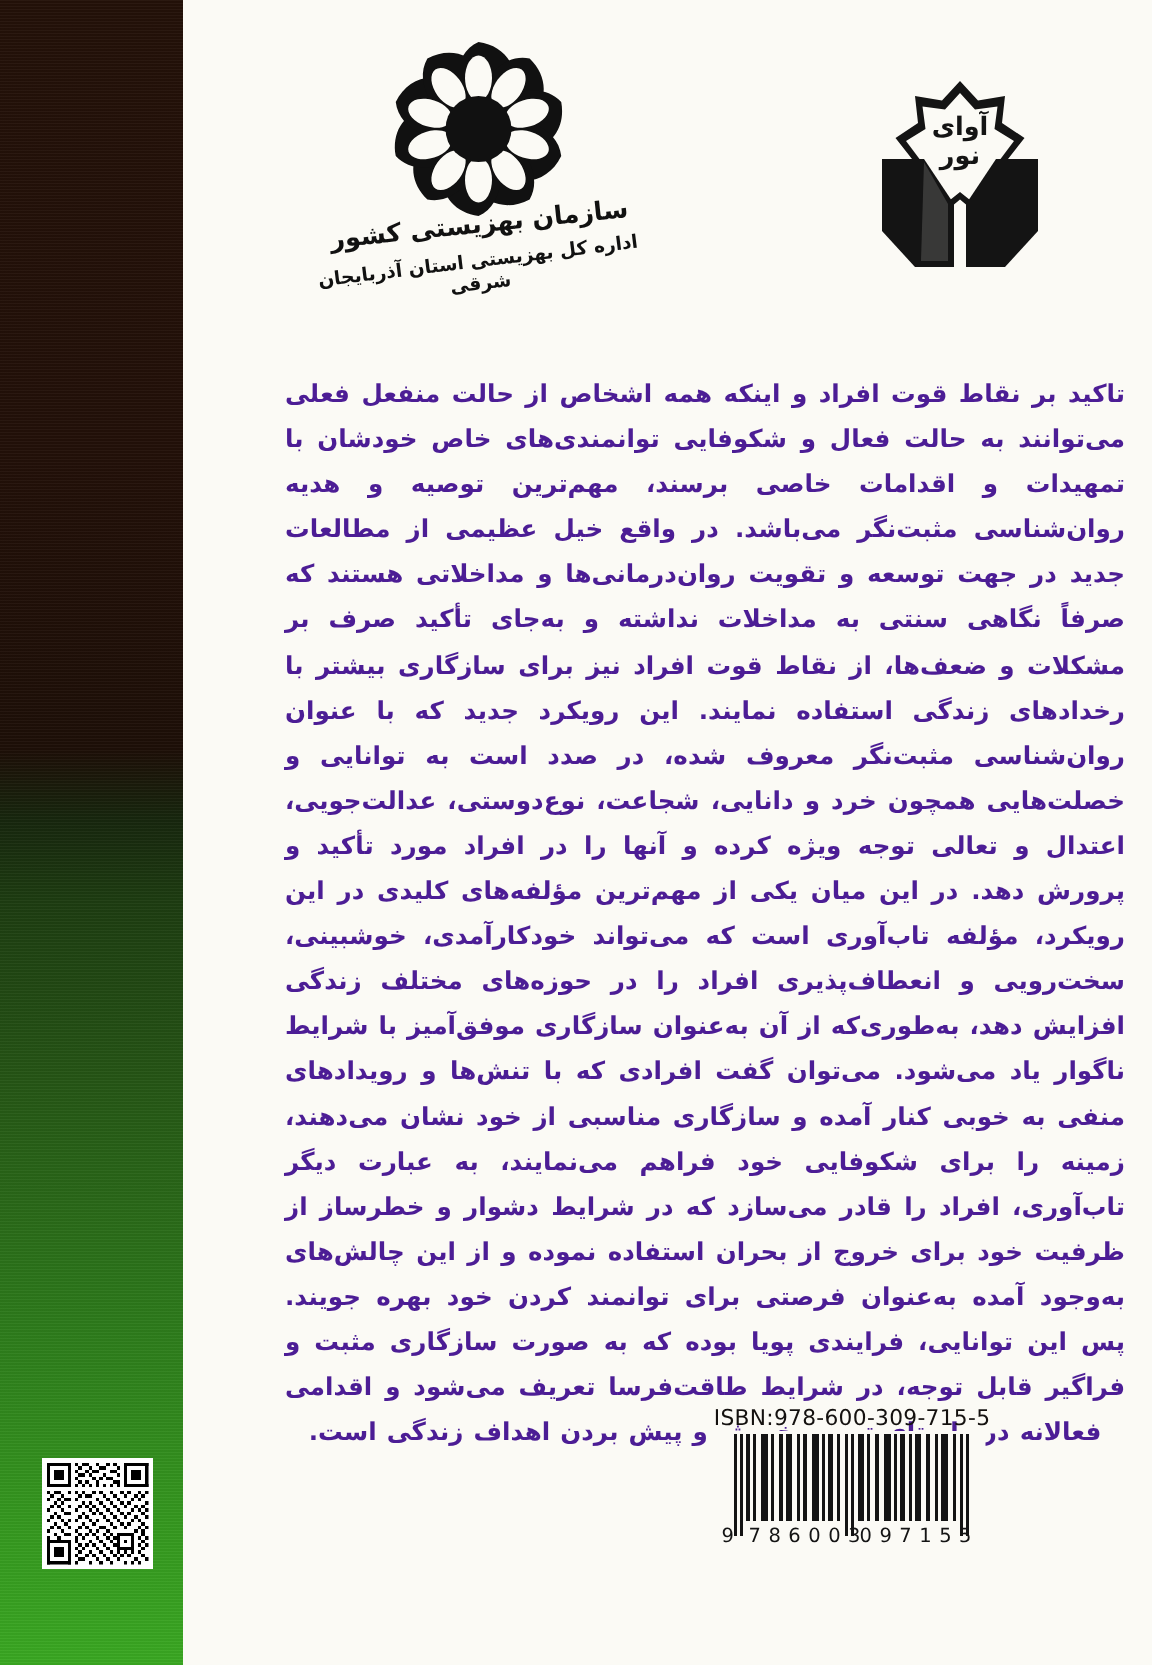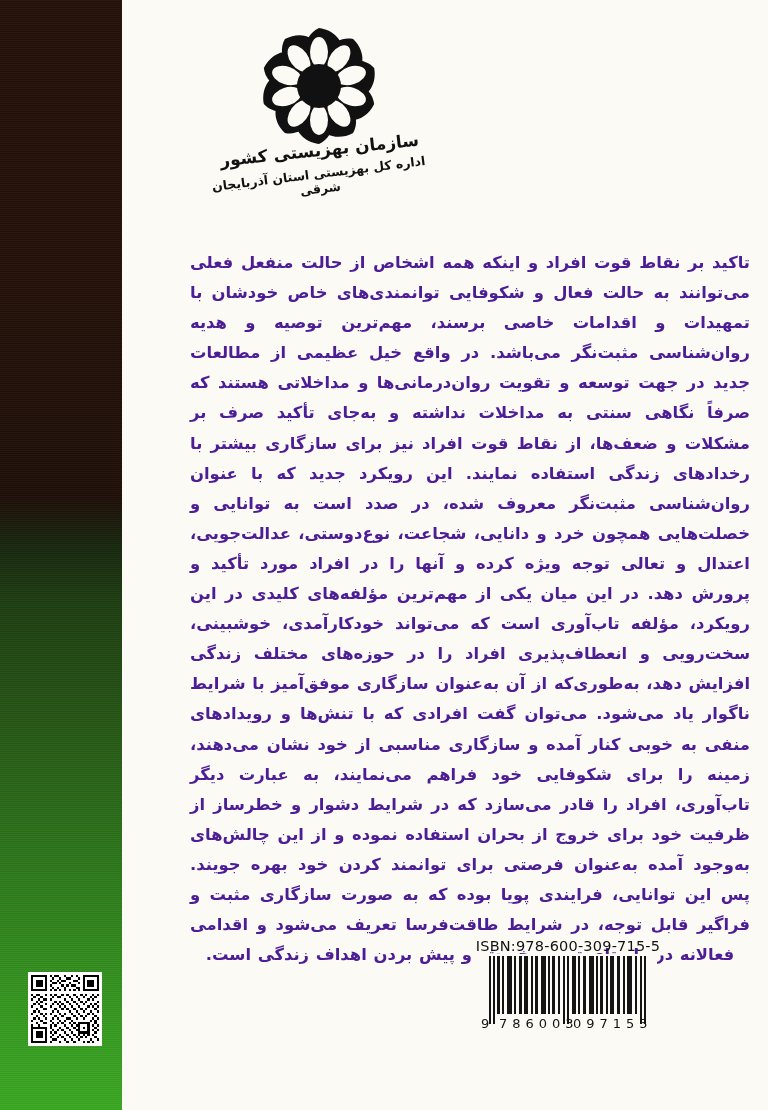--- a/index.html
+++ b/index.html
@@ -473,20 +473,39 @@
       <div style="position:absolute;left:0;top:118px;width:215px;text-align:center;">
         <div style="font-family:'DejaVu Sans','Liberation Sans',sans-serif;font-size:17px;
                     font-weight:bold;color:#111;direction:rtl;transform:rotate(-6deg);
                     letter-spacing:-0.5px;">سازمان بهزیستی کشور</div>
         <div style="font-family:'DejaVu Sans','Liberation Sans',sans-serif;font-size:12.5px;
                     font-weight:bold;color:#111;direction:rtl;transform:rotate(-7deg);
                     margin-top:6px;letter-spacing:-0.4px;">اداره کل بهزیستی استان آذربایجان شرقی</div>
       </div>
     </div>
 
+    <div class="publisher-logo">
+      <svg viewBox="0 0 120 135">
+
+        <path d="M60 4 L72 17 L90 14 L88 32 L103 42 L92 56 L98 73 L80 77 L72 93 L60 83
+                 L48 93 L40 77 L22 73 L28 56 L17 42 L32 32 L30 14 L48 17 Z" fill="#141414"></path>
+        <path d="M60 12 L70 23 L85 21 L83 36 L96 44 L87 56 L92 70 L77 73 L70 86 L60 78
+                 L50 86 L43 73 L28 70 L33 56 L24 44 L37 36 L35 21 L50 23 Z" fill="#fbfaf5"></path>
+
+        <path d="M8 56 L36 56 L56 86 L56 128 L30 128 L8 104 Z" fill="#141414"></path>
+        <path d="M112 56 L84 56 L64 86 L64 128 L90 128 L112 104 Z" fill="#141414"></path>
+        <path d="M36 58 L52 86 L52 124 L34 124 Z" fill="#fbfaf5" opacity="0.16"></path>
+      </svg>
+      <div style="position:absolute;left:0;top:26px;width:120px;text-align:center;">
+        <div style="font-family:'DejaVu Sans','Liberation Sans',sans-serif;font-size:17px;
+                    font-weight:bold;color:#141414;direction:rtl;line-height:18px;">آوای</div>
+        <div style="font-family:'DejaVu Sans','Liberation Sans',sans-serif;font-size:17px;
+                    font-weight:bold;color:#141414;direction:rtl;line-height:20px;">نور</div>
+      </div>
+    </div>
 
   </div>
 
   <div class="body-text">
     <p>تاکید بر نقاط قوت افراد و اینکه همه اشخاص از حالت منفعل فعلی می‌توانند به حالت فعال و شکوفایی توانمندی‌های خاص خودشان با تمهیدات و اقدامات خاصی برسند، مهم‌ترین توصیه و هدیه روان‌شناسی مثبت‌نگر می‌باشد. در واقع خیل عظیمی از مطالعات جدید در جهت توسعه و تقویت روان‌درمانی‌ها و مداخلاتی هستند که صرفاً نگاهی سنتی به مداخلات نداشته و به‌جای تأکید صرف بر مشکلات و ضعف‌ها، از نقاط قوت افراد نیز برای سازگاری بیشتر با رخدادهای زندگی استفاده نمایند. این رویکرد جدید که با عنوان روان‌شناسی مثبت‌نگر معروف شده، در صدد است به توانایی و خصلت‌هایی همچون خرد و دانایی، شجاعت، نوع‌دوستی، عدالت‌جویی، اعتدال و تعالی توجه ویژه کرده و آنها را در افراد مورد تأکید و پرورش دهد. در این میان یکی از مهم‌ترین مؤلفه‌های کلیدی در این رویکرد، مؤلفه تاب‌آوری است که می‌تواند خودکارآمدی، خوشبینی، سخت‌رویی و انعطاف‌پذیری افراد را در حوزه‌های مختلف زندگی افزایش دهد، به‌طوری‌که از آن به‌عنوان سازگاری موفق‌آمیز با شرایط ناگوار یاد می‌شود. می‌توان گفت افرادی که با تنش‌ها و رویدادهای منفی به خوبی کنار آمده و سازگاری مناسبی از خود نشان می‌دهند، زمینه را برای شکوفایی خود فراهم می‌نمایند، به عبارت دیگر تاب‌آوری، افراد را قادر می‌سازد که در شرایط دشوار و خطرساز از ظرفیت خود برای خروج از بحران استفاده نموده و از این چالش‌های به‌وجود آمده به‌عنوان فرصتی برای توانمند کردن خود بهره جویند. پس این توانایی، فرایندی پویا بوده که به صورت سازگاری مثبت و فراگیر قابل توجه، در شرایط طاقت‌فرسا تعریف می‌شود و اقدامی فعالانه در راستای ترمیم خویش و پیش بردن اهداف زندگی است.</p>
   </div>
 
   <div class="isbn-block">
     <div class="isbn-text">ISBN:978-600-309-715-5</div>
     <div class="barcode-box">

